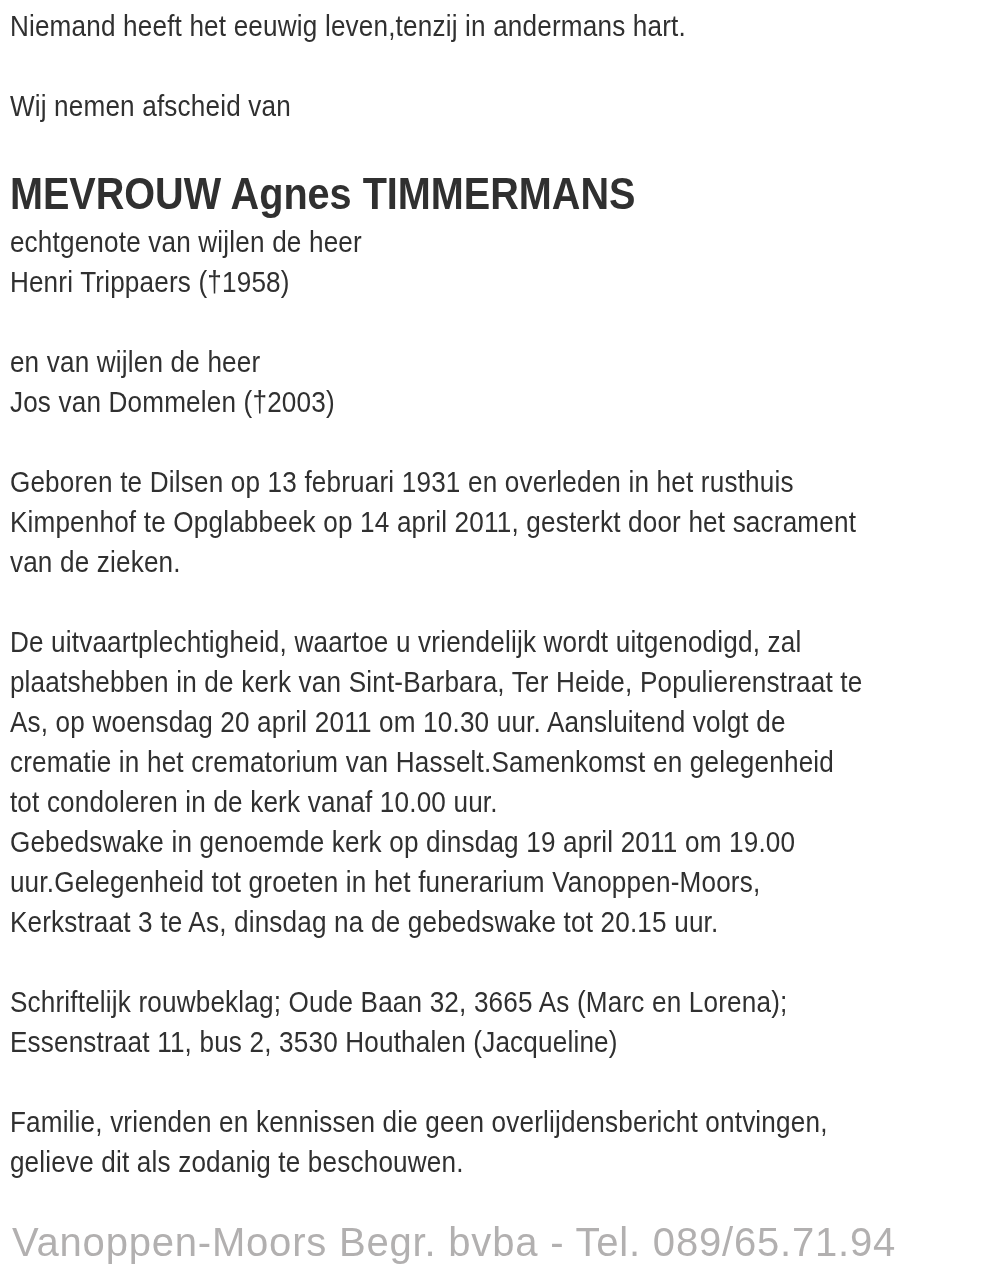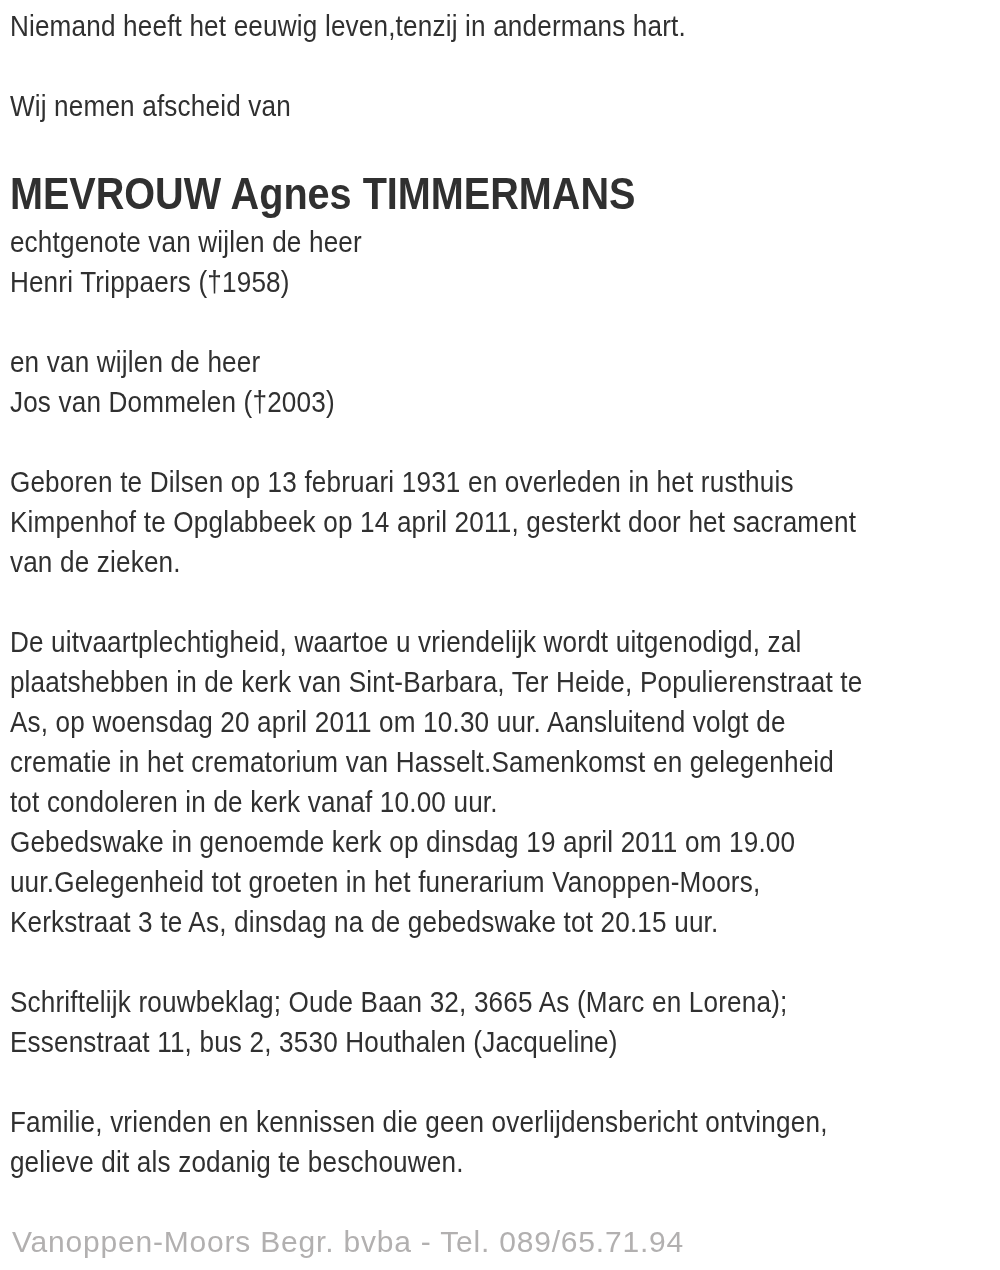--- a/index.html
+++ b/index.html
@@ -41,21 +41,21 @@
   .title-line {
     font-size: 44px;
     font-weight: 700;
     line-height: 56px;
     height: 56px;
     white-space: nowrap;
     letter-spacing: 0px;
     margin: 0;
   }
   .footer-line {
-    font-size: 30px;
+    font-size: 40px;
     line-height: 40px;
     color: var(--footer, #b2b0b0);
     padding-left: 12px;
     letter-spacing: 0.8px;
     white-space: nowrap;
   }
 </style>
 </head>
 <body>
 

